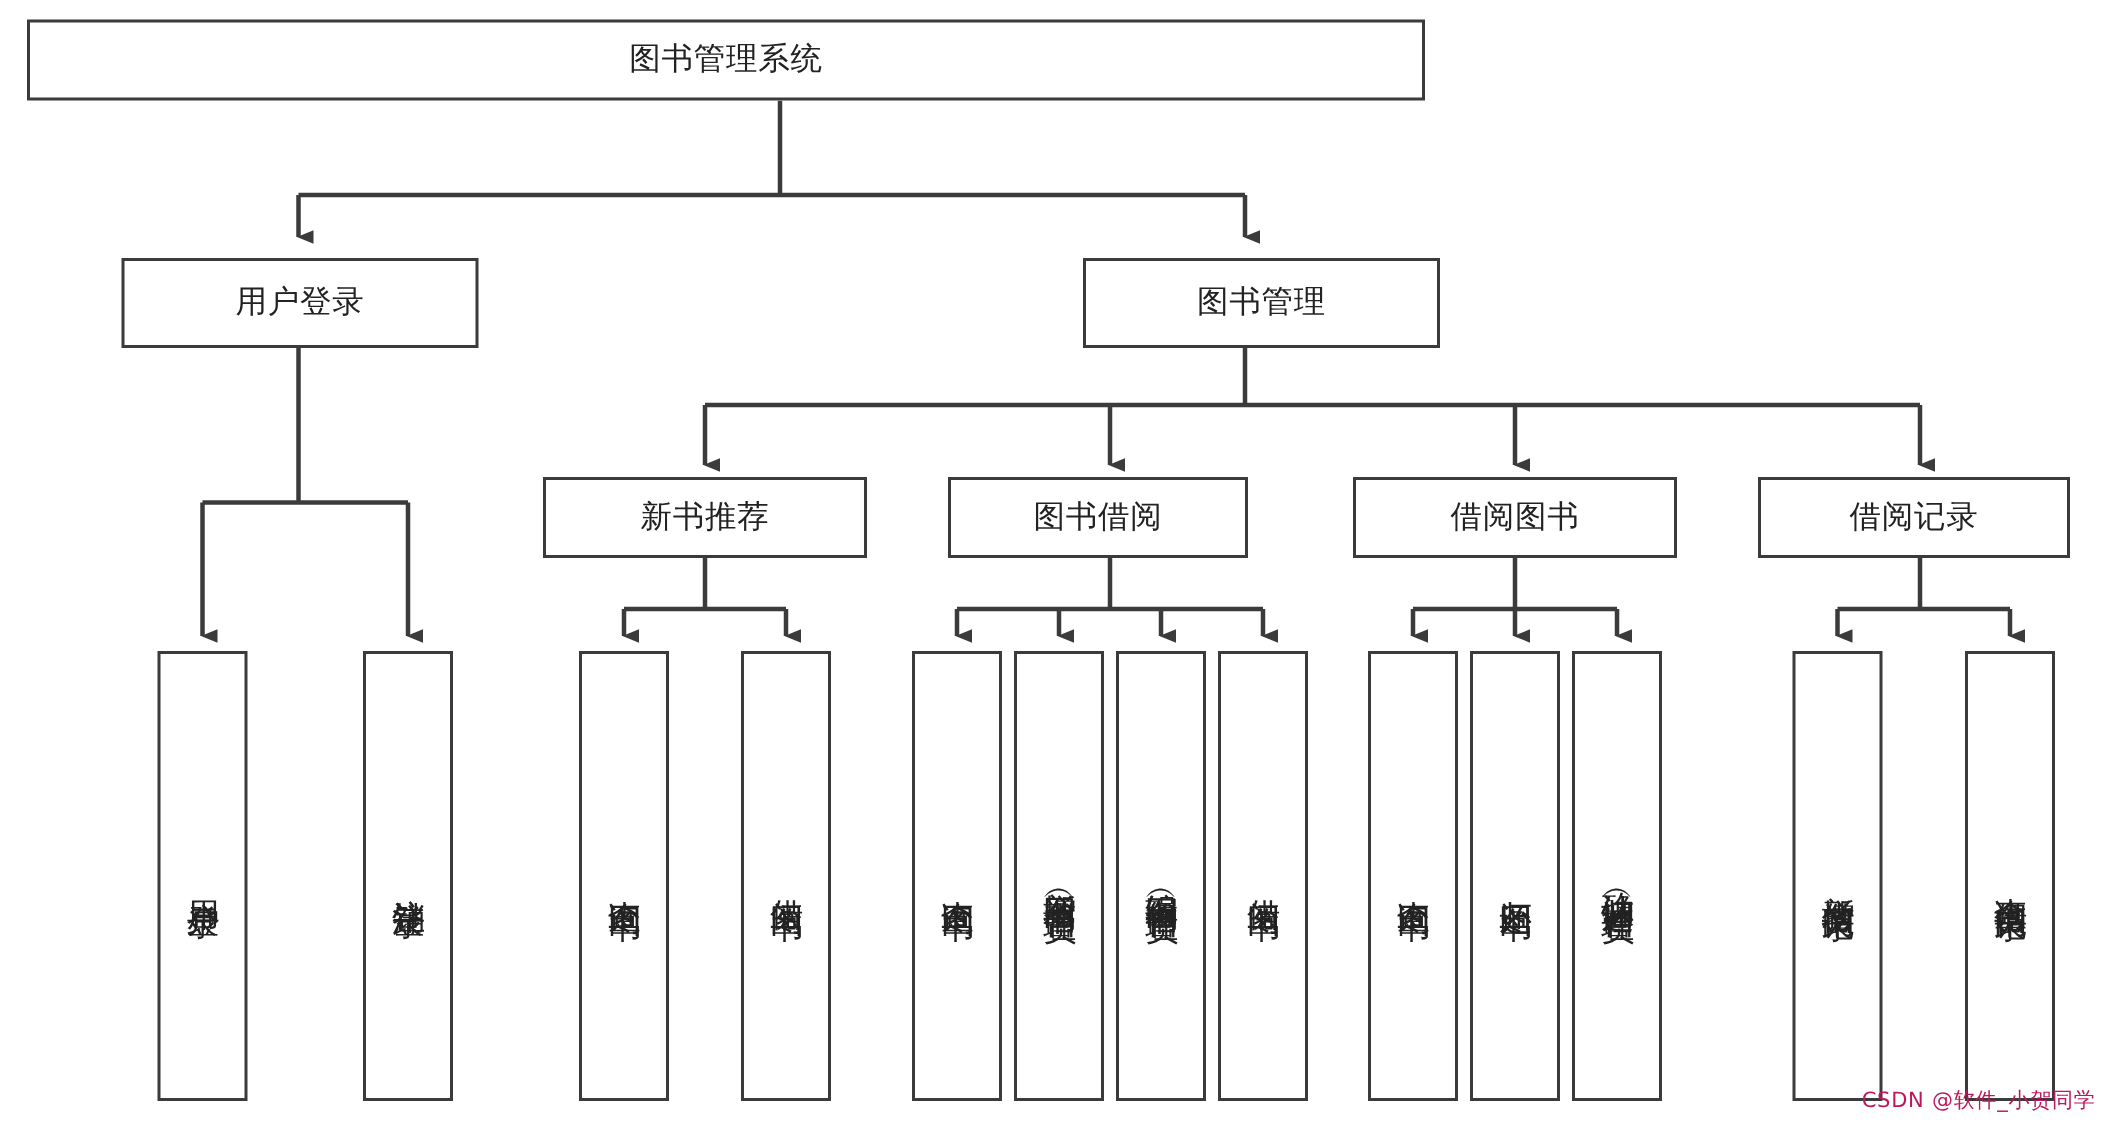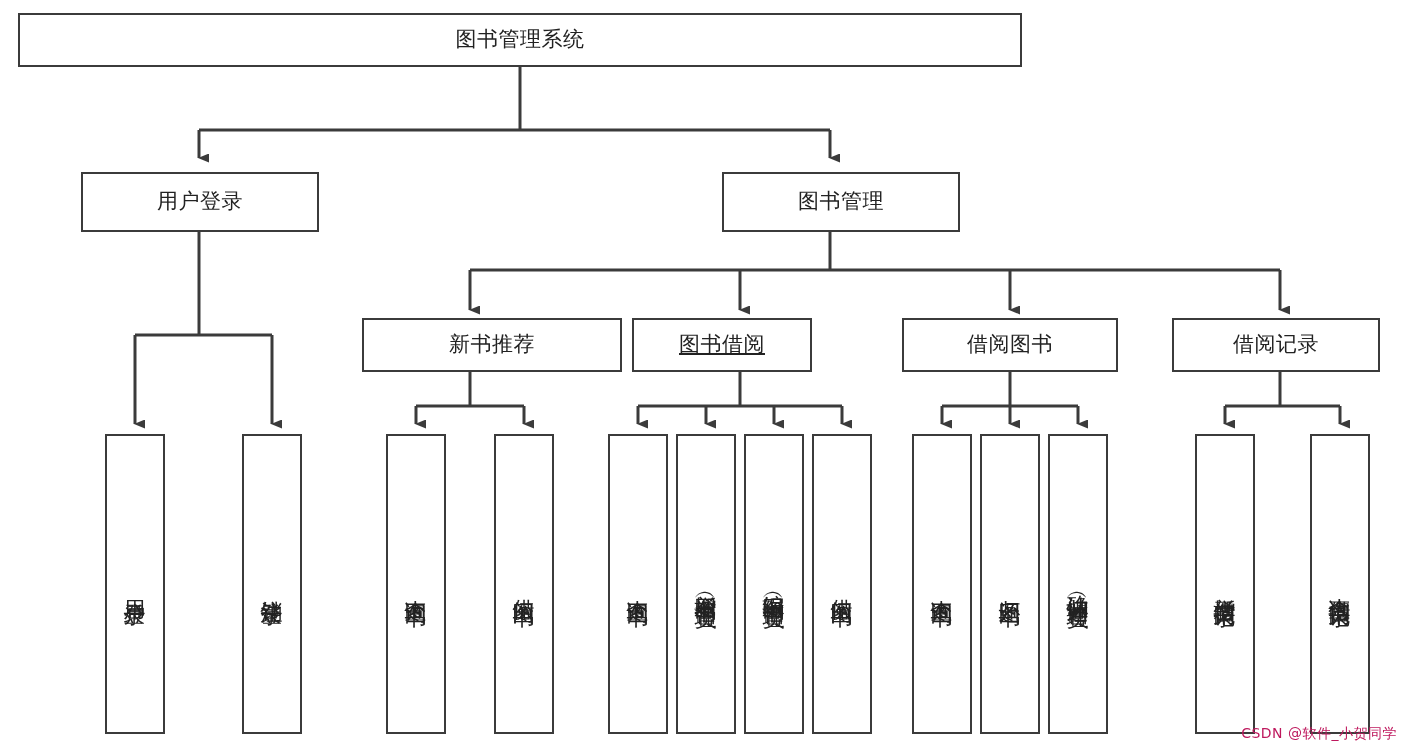--- a/index.html
+++ b/index.html
@@ -117,35 +117,35 @@
       <path d="M1010,406 L1010,424" marker-end="url(#arrowhead)"></path>
       <path d="M1078,406 L1078,424" marker-end="url(#arrowhead)"></path>
 
       <path d="M1280,372 L1280,406"></path>
       <path d="M1225,406 L1340,406"></path>
       <path d="M1225,406 L1225,424" marker-end="url(#arrowhead)"></path>
       <path d="M1340,406 L1340,424" marker-end="url(#arrowhead)"></path>
     </g>
   </svg>
 
-  <div class="node horizontal" style="left:18px; top:13px; width:1004px; height:54px;">
+  <div class="node horizontal" style="left:18px; top:13px; width:932px; height:54px;">
     <span class="node-label">图书管理系统</span>
   </div>
 
   <div class="node horizontal" style="left:81px; top:172px; width:238px; height:60px;">
     <span class="node-label">用户登录</span>
   </div>
   <div class="node horizontal" style="left:711px; top:172px; width:238px; height:60px;margin-left:11px;">
     <span class="node-label">图书管理</span>
   </div>
 
-  <div class="node horizontal" style="left:362px; top:318px; width:260px; height:54px;">
+  <div class="node horizontal" style="left:362px; top:318px; width:216px; height:54px;">
     <span class="node-label">新书推荐</span>
   </div>
-  <div class="node horizontal" style="left:632px; top:318px; width:180px; height:54px;text-decoration:underline;">
+  <div class="node horizontal" style="left:632px; top:318px; width:200px; height:54px;">
     <span class="node-label">图书借阅</span>
   </div>
   <div class="node horizontal" style="left:902px; top:318px; width:216px; height:54px;">
     <span class="node-label">借阅图书</span>
   </div>
   <div class="node horizontal" style="left:1172px; top:318px; width:208px; height:54px;">
     <span class="node-label">借阅记录</span>
   </div>
 
   <div class="node vertical" style="left:105px; top:434px; width:60px; height:300px;">

